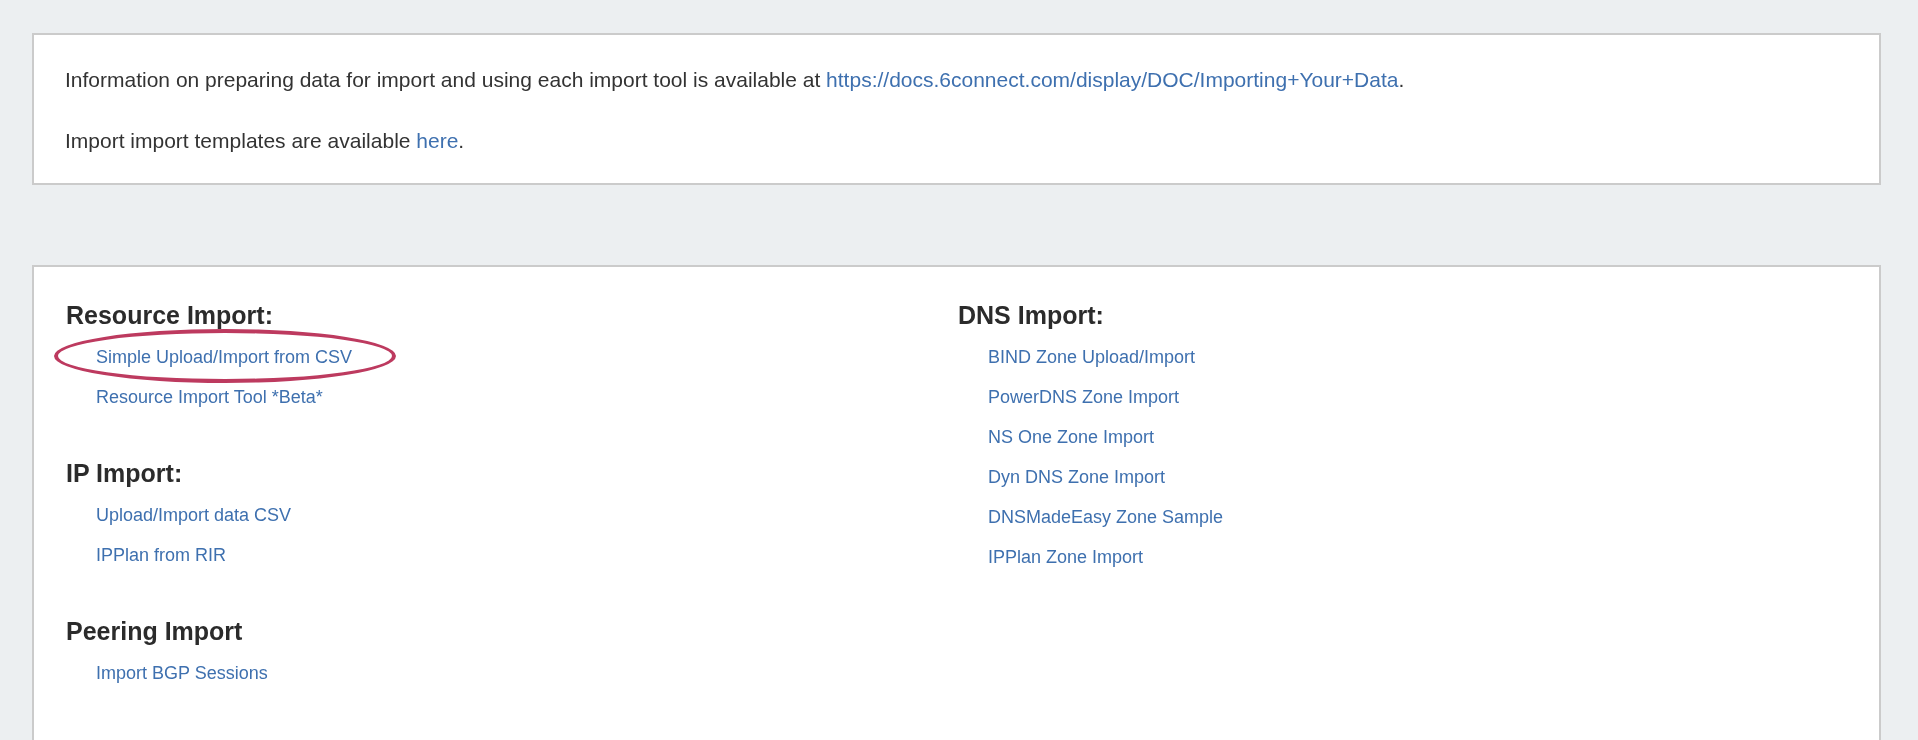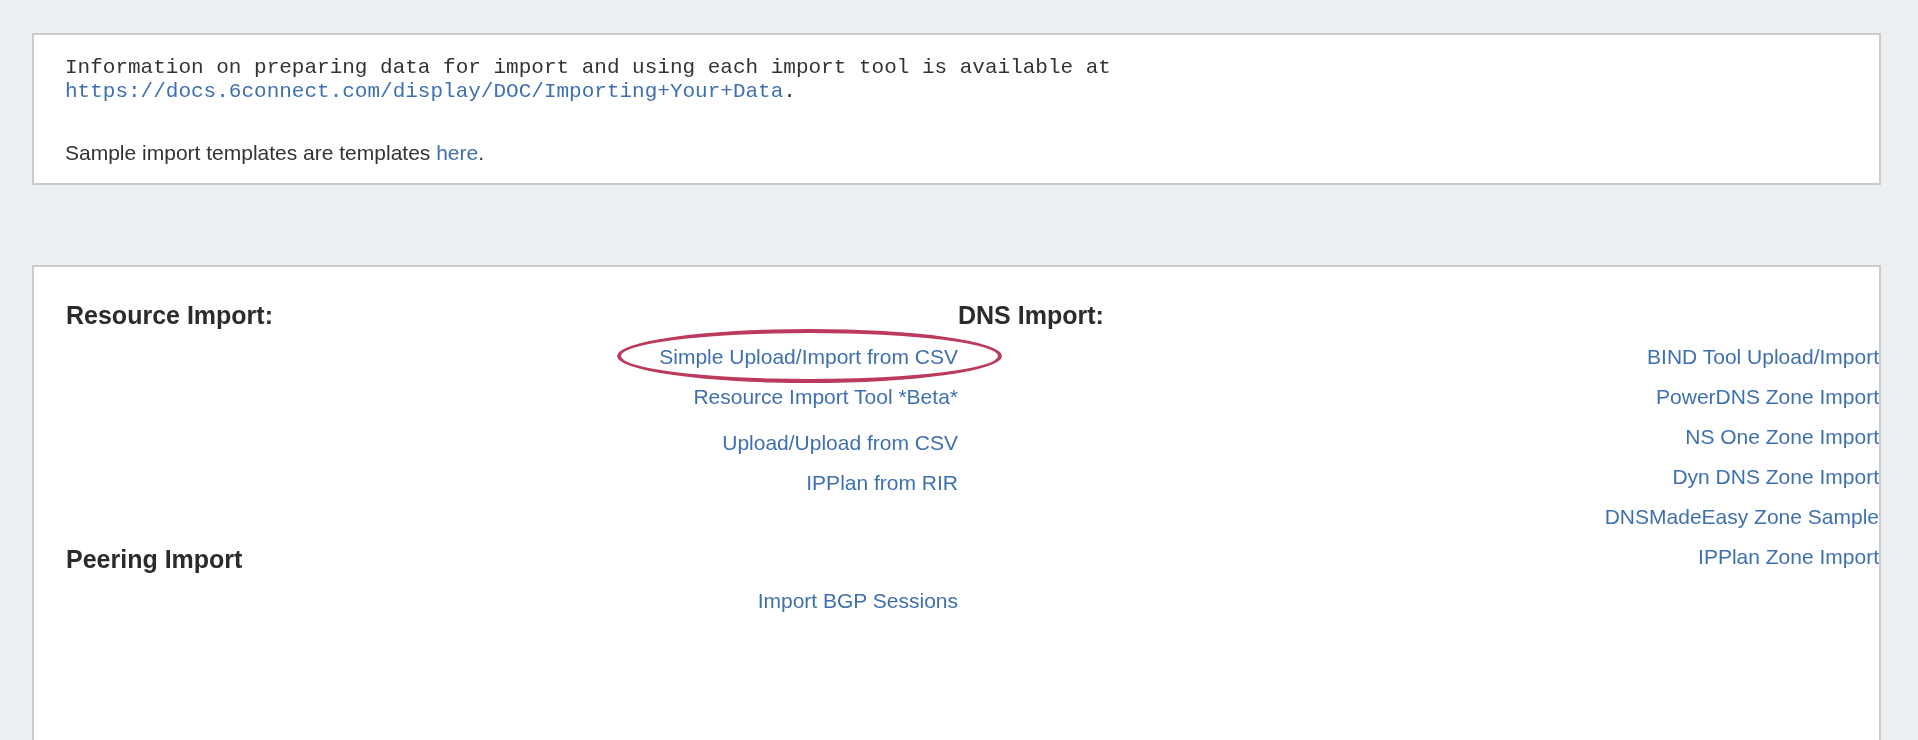--- a/index.html
+++ b/index.html
@@ -22,21 +22,21 @@
     top: 33px;
     height: 152px;
     padding: 0 31px;
   }
   #info-panel p {
     margin: 0;
     font-size: 21px;
     line-height: 24px;
     color: #333333;
   }
-  #info-panel .p1 { margin-top: 21px; font-family: Liberation Mono, monospace; }
+  #info-panel .p1 { margin-top: 33px; }
   #info-panel .p2 { margin-top: 37px; }
   a.link {
     color: #3e70af;
     text-decoration: none;
     cursor: pointer;
   }
   #import-panel {
     top: 217px;
     height: 491px;
     display: flex;
@@ -53,24 +53,23 @@
     font-weight: bold;
     color: #2b2b2b;
   }
   .section-heading.spaced { margin-top: 40px; }
   ul.link-list {
     list-style: none;
     margin: 6px 0 0 0;
     padding: 0 0 0 30px;
   }
   ul.link-list li {
-    font-size: 21px;
+    font-size: 18px;
     line-height: 40px;
     white-space: nowrap;
-    text-align: right;
   }
   .circle-wrap {
     position: relative;
     display: inline-block;
   }
   .circle-annotation {
     position: absolute;
     top: -8px;
     bottom: -6px;
     left: -42px;
@@ -78,64 +77,65 @@
     border: 4px solid #bd3a5f;
     border-radius: 50%;
     pointer-events: none;
   }
 </style>
 </head>
 <body>
 
 <div class="panel" id="info-panel">
   <p class="p1"><span>Information on preparing data for import and using each import tool is available at </span><a class="link">https://docs.6connect.com/display/DOC/Importing+Your+Data</a><span>.</span></p>
-  <p class="p2"><span>Sample import templates are templates </span><a class="link">here</a><span>.</span></p>
+  <p class="p2"><span>Import import templates are available </span><a class="link">here</a><span>.</span></p>
 </div>
 
 <div class="panel" id="import-panel">
 
   <div class="col-left">
 
     <h3 class="section-heading">Resource Import:</h3>
     <ul class="link-list">
       <li>
         <span class="circle-wrap">
           <a class="link">Simple Upload/Import from CSV</a>
           <span class="circle-annotation"></span>
         </span>
       </li>
       <li>
         <a class="link">Resource Import Tool *Beta*</a>
       </li>
     </ul>
 
+    <h3 class="section-heading spaced">IP Import:</h3>
     <ul class="link-list">
       <li>
-        <a class="link">Upload/Upload from CSV</a>
+        <a class="link">Upload/Import data CSV</a>
       </li>
       <li>
         <a class="link">IPPlan from RIR</a>
       </li>
     </ul>
 
     <h3 class="section-heading spaced">Peering Import</h3>
     <ul class="link-list">
       <li>
         <a class="link">Import BGP Sessions</a>
       </li>
     </ul>
 
   </div>
 
   <div class="col-right">
 
     <h3 class="section-heading">DNS Import:</h3>
     <ul class="link-list">
       <li>
-        <a class="link">BIND Tool Upload/Import</a>
+        <a class="link">BIND Zone Upload/Import</a>
       </li>
       <li>
         <a class="link">PowerDNS Zone Import</a>
       </li>
       <li>
         <a class="link">NS One Zone Import</a>
       </li>
       <li>
         <a class="link">Dyn DNS Zone Import</a>
       </li>

